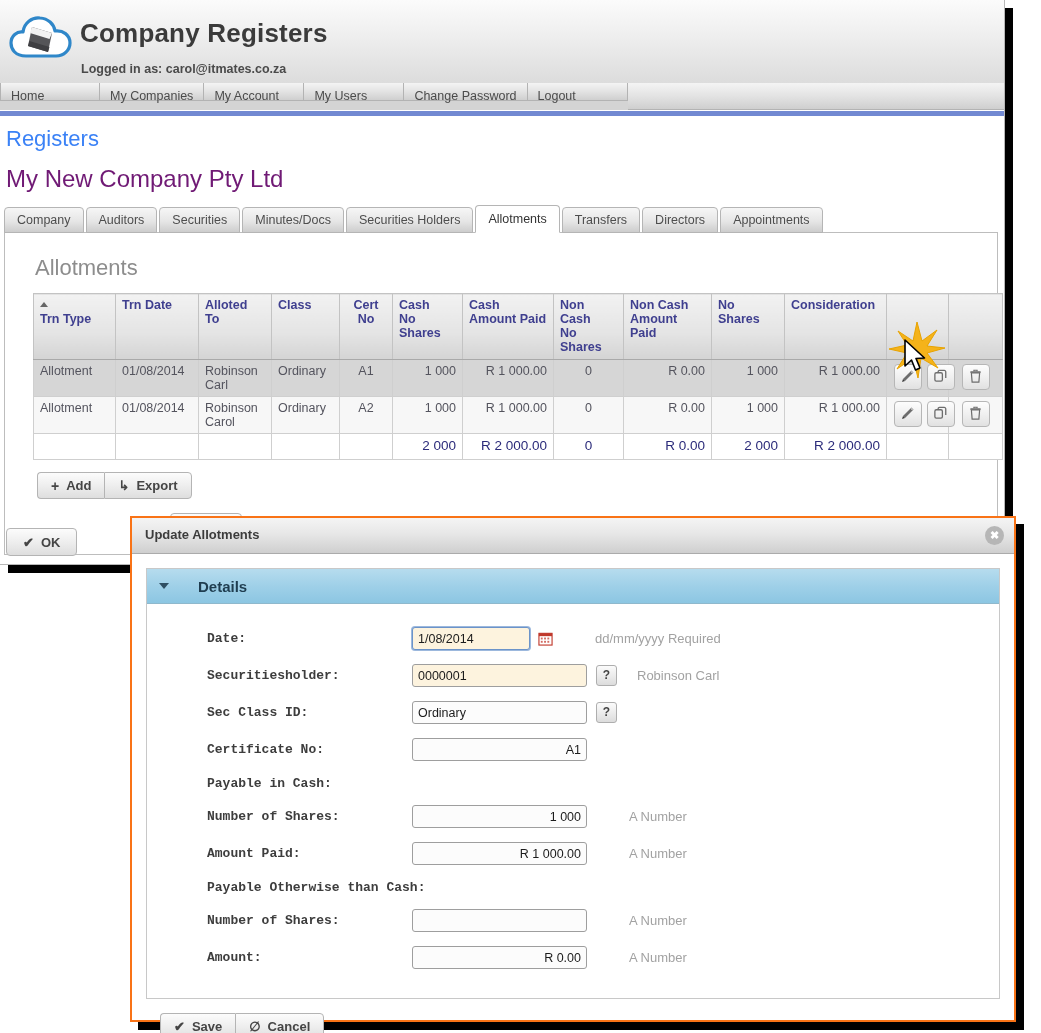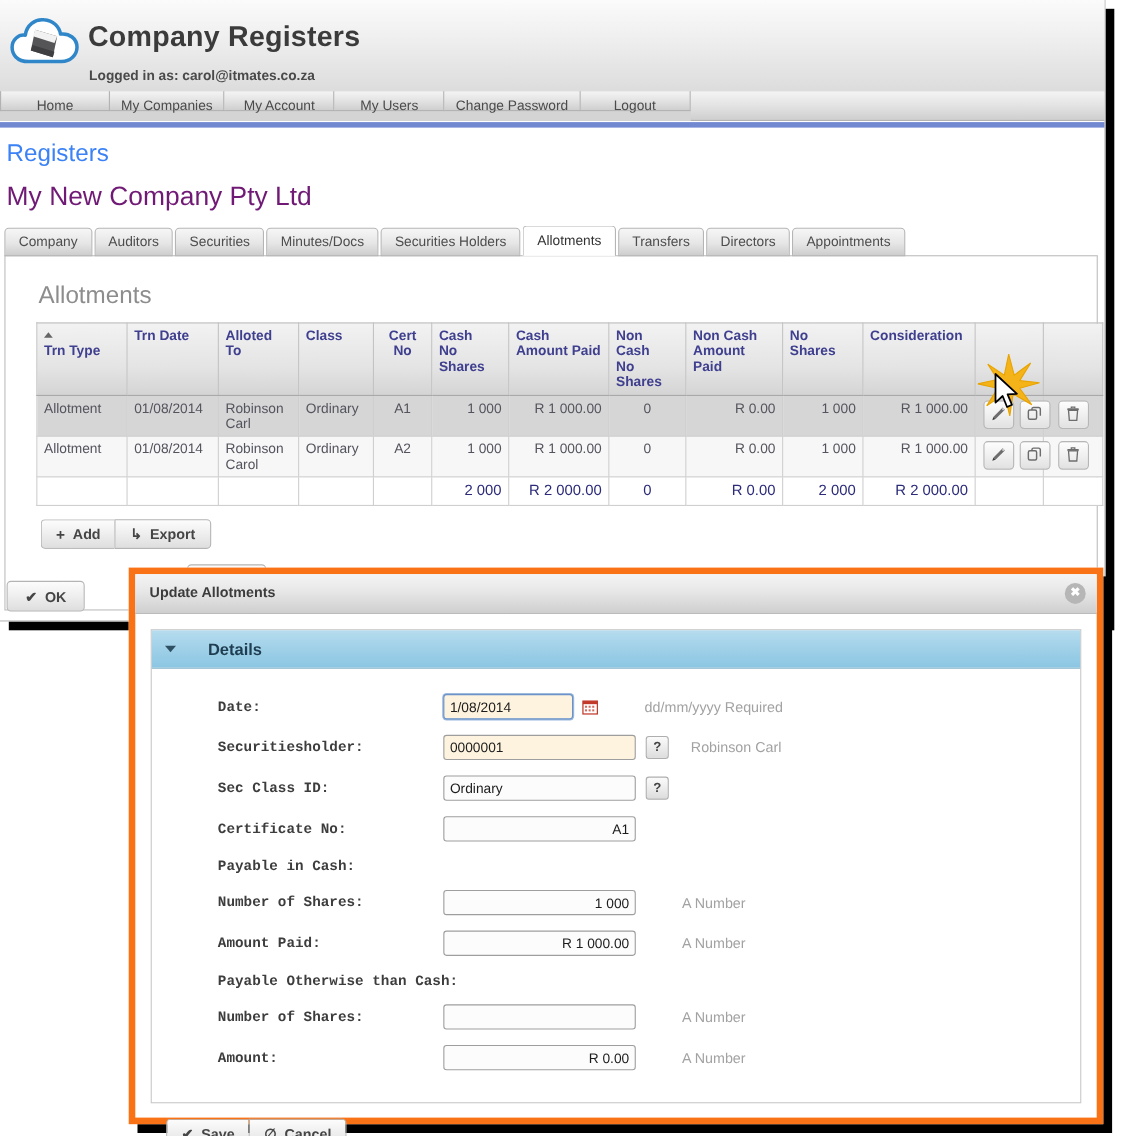--- a/index.html
+++ b/index.html
@@ -64,21 +64,21 @@
     width: 100%;
     height: 27px;
     background: #d4d4d4;
     display: flex;
   }
   .topnav-item {
     height: 18px;
     line-height: 26px;
     padding: 0 10px;
     min-width: 100px;
-    text-align: center;
+    text-align: left;
     font-size: 12.5px;
     color: #4b4b4b;
     background: linear-gradient(to bottom, #f4f4f4 0%, #e3e3e3 50%, #cfcfcf 100%);
     border: 1px solid #b3b3b3;
     border-top: none;
     border-left: none;
     box-sizing: border-box;
     cursor: pointer;
   }
   .topnav-item:first-child { border-left: 1px solid #b3b3b3; }
@@ -248,25 +248,25 @@
   .btn.joined-l { border-radius: 4px 0 0 4px; border-right: none; }
   .btn.joined-r { border-radius: 0 4px 4px 0; }
   .print-wrap { margin: 14px 0 0 0; text-align: center; padding-right: 590px; }
   .btn.print { padding: 0 20px; height: 29px; }
   .ok-wrap { position: absolute; left: 6px; top: 528px; }
   .btn.ok { padding: 0 16px; height: 28px; }
 
   
   .dialog {
     position: absolute;
-    left: 117px; top: 516px;
+    left: 130px; top: 516px;
     width: 886px;
     height: 506px;
     background: #ffffff;
-    border: 6px solid #f97316;
+    border: 2px solid #f97316;
     box-sizing: border-box;
     box-shadow: 8px 8px 0 0 #000000;
     z-index: 20;
   }
   .dlg-title {
     position: relative;
     height: 35px;
     background: linear-gradient(to bottom, #f4f4f4 0%, #e7e7e7 45%, #cfcfcf 100%);
     border-bottom: 1px solid #ababab;
   }

